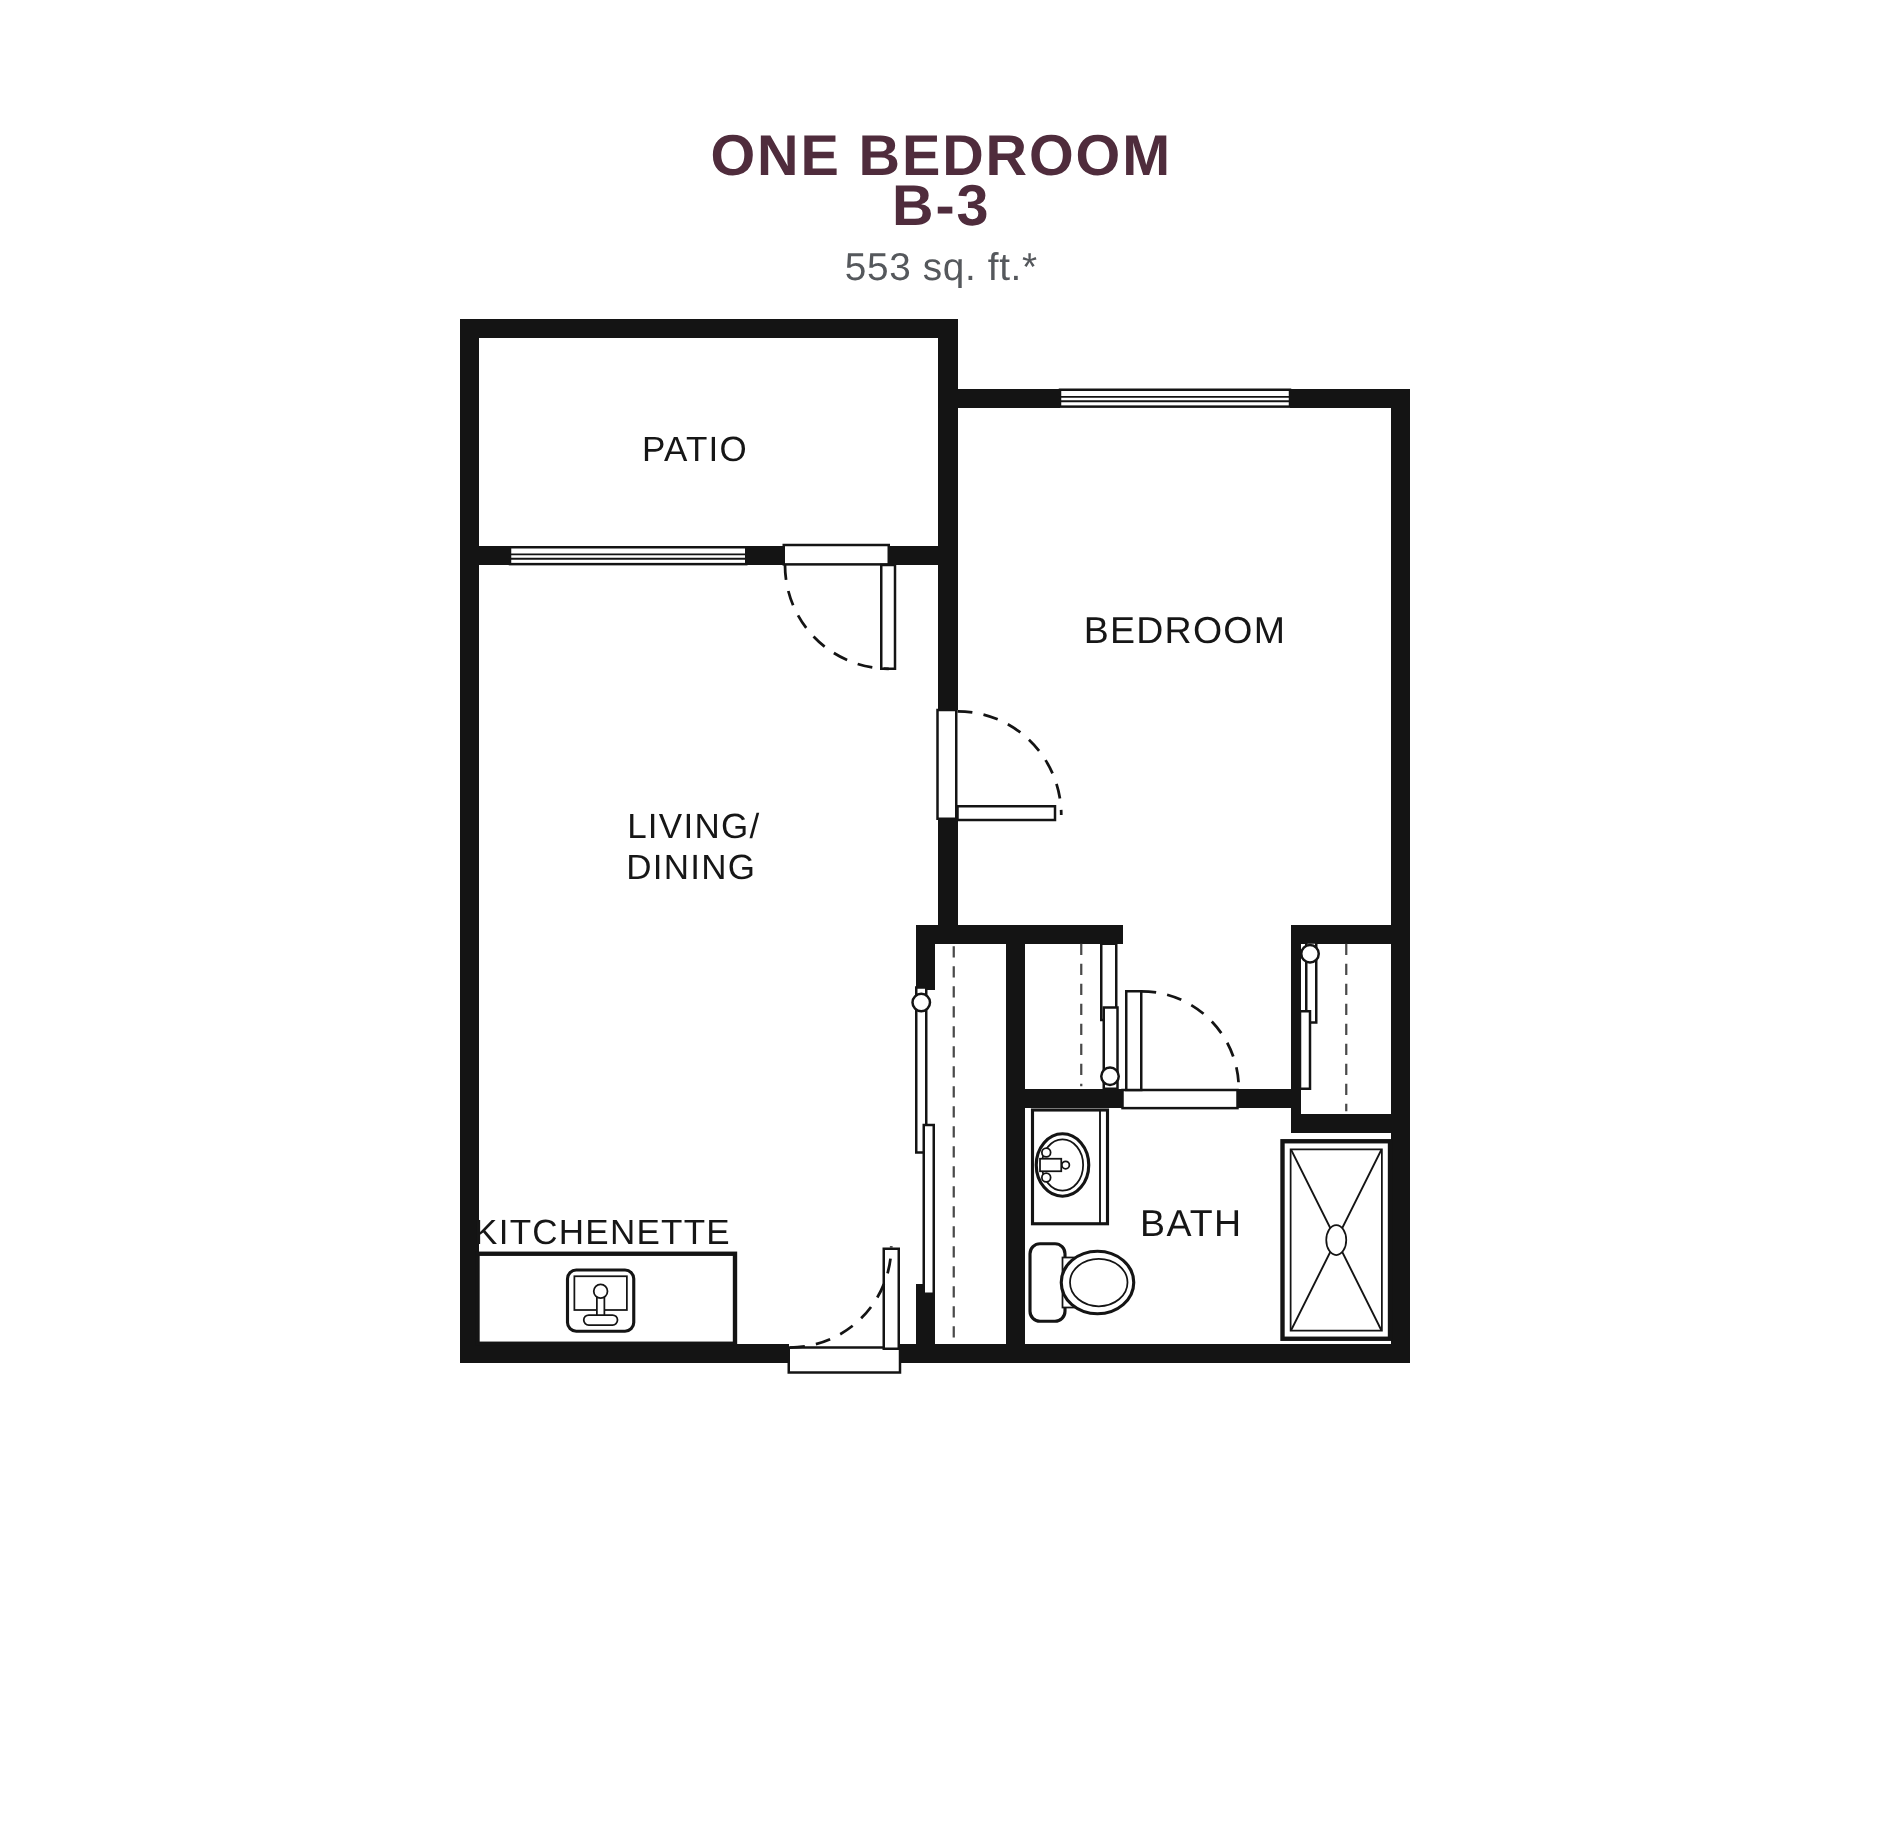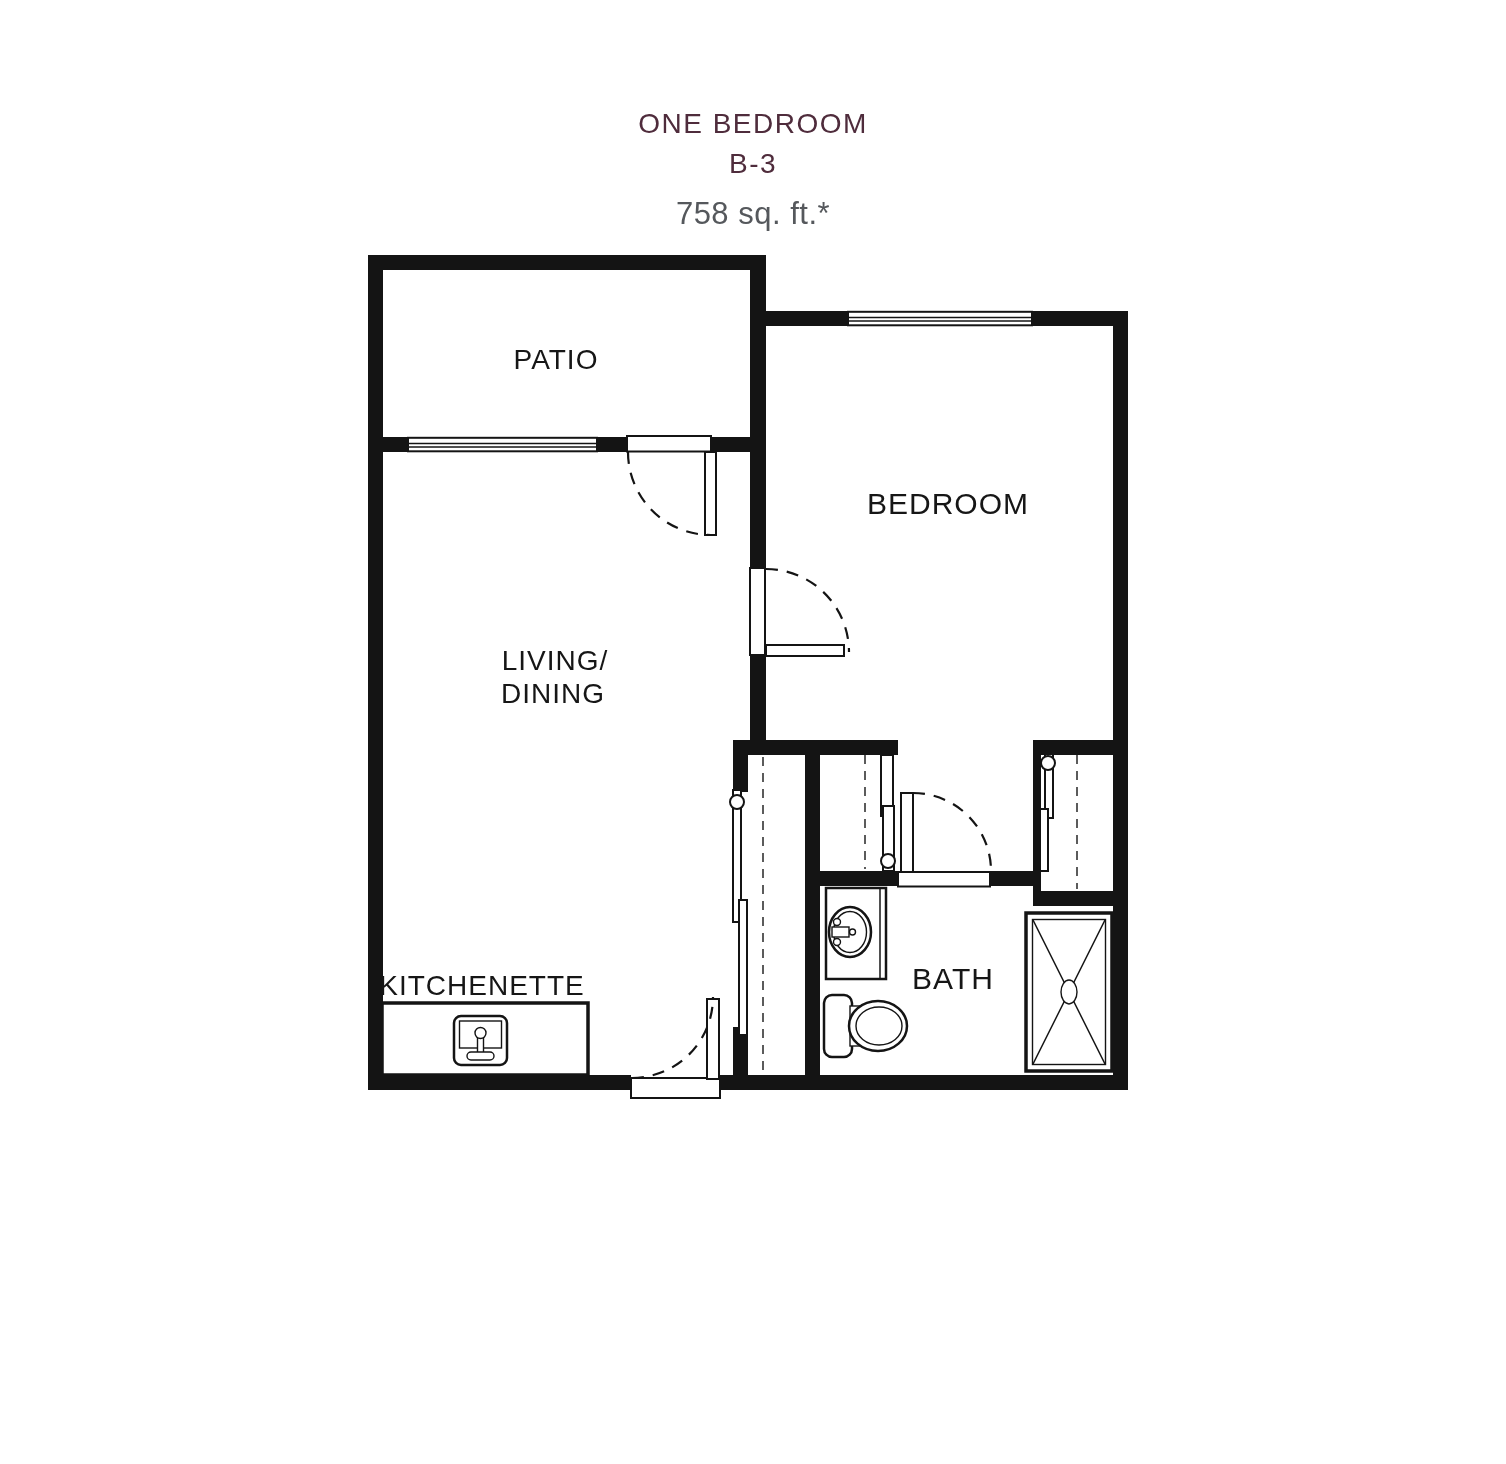--- a/index.html
+++ b/index.html
@@ -1,18 +1,18 @@
 <!DOCTYPE html>
 <html style="--title: #4f2c3c; --subtitle: #55585c; --walls: #141414; --background: #ffffff;"><head>
 <meta charset="utf-8">
 <style>
   html,body{margin:0;padding:0;background:#fff;}
   body{width:1506px;height:1464px;position:relative;font-family:"Liberation Sans",sans-serif;}
   .header{position:absolute;top:0;left:0;width:1506px;text-align:center;}
-  .title{margin-top:104px;color:var(--title,#4f2c3c);font-weight:400;font-size:28px;line-height:40px;letter-spacing:1.5px;}
+  .title{margin-top:104px;color:var(--title,#4f2c3c);font-weight:700;font-size:46px;line-height:40px;letter-spacing:1.5px;}
   .title .l2{display:block;}
   .area{margin-top:12px;color:var(--subtitle,#55585c);font-size:31px;letter-spacing:.5px;}
   svg{position:absolute;left:0;top:0;}
   .wall{fill:var(--walls,#141414);shape-rendering:crispEdges;}
   .frame{fill:#ffffff;stroke:var(--walls,#141414);stroke-width:2;}
   .thin{fill:none;stroke:var(--walls,#141414);stroke-width:1.5;}
   .fx{fill:#ffffff;stroke:var(--walls,#141414);stroke-width:2.5;}
   .fx2{fill:#ffffff;stroke:var(--walls,#141414);stroke-width:1.4;}
   .arc{fill:none;stroke:var(--walls,#141414);stroke-width:2.2;stroke-dasharray:12 9;}
   .rod{fill:none;stroke:#4a4a4a;stroke-width:1.8;stroke-dasharray:9 7;}
@@ -20,21 +20,21 @@
   .room-label.lg{font-size:30px;}
 </style>
 </head>
 <body>
 
 <div class="header">
   <div class="title">
     <span>ONE BEDROOM</span>
     <span class="l2">B-3</span>
   </div>
-  <div class="area">758 sq. ft.*</div>
+  <div class="area">553 sq. ft.*</div>
 </div>
 
 <svg width="1506" height="1464" viewBox="0 0 1506 1464">
 
   <g>
     <rect class="wall" x="368" y="255" width="398" height="15"></rect>
     <rect class="wall" x="368" y="255" width="15" height="835"></rect>
 
     <rect class="wall" x="368" y="437" width="40" height="15"></rect>
     <rect class="wall" x="597" y="437" width="30" height="15"></rect>

